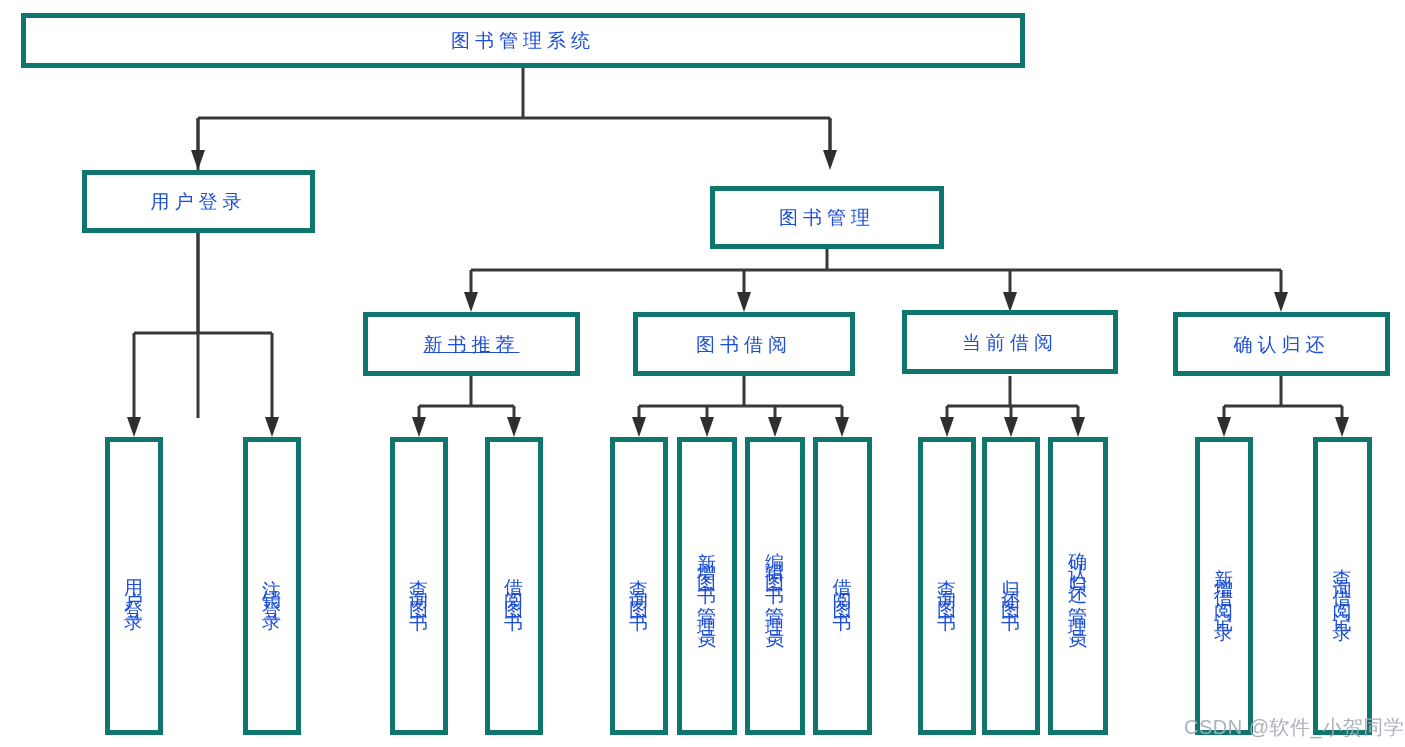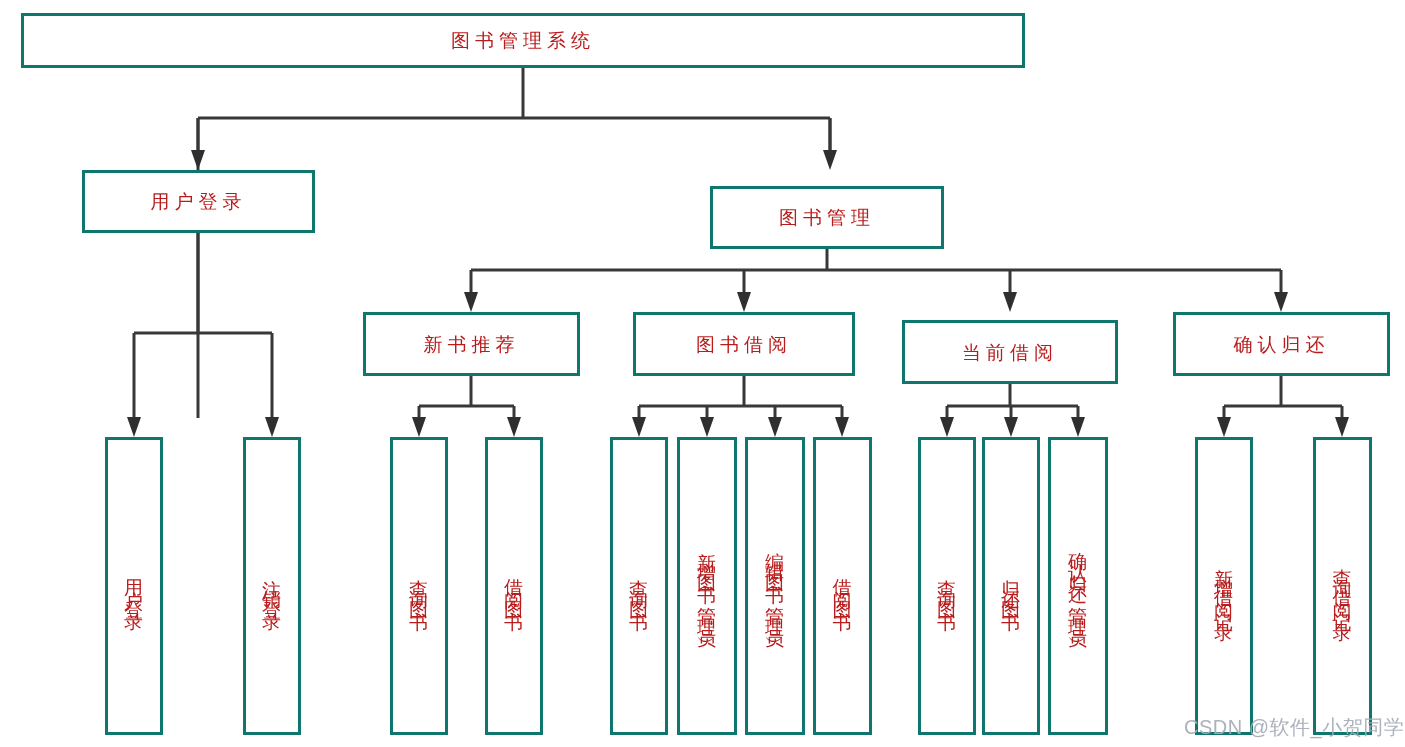--- a/index.html
+++ b/index.html
@@ -22,25 +22,25 @@
     fill: none;
   }
   .connectors polygon {
     fill: #2f2f2f;
     stroke: none;
   }
   .node {
     position: absolute;
     box-sizing: border-box;
     background: #ffffff;
-    border: 3px solid #0f766e;
+    border: 5px solid #0f766e;
     display: flex;
     align-items: center;
     justify-content: center;
-    color: #b91c1c;
+    color: #1d4ed8;
     text-align: center;
   }
   .box-h {
     font-size: 19px;
     letter-spacing: 5px;
     line-height: 1;
   }
   .box-v {
     writing-mode: vertical-rl;
     text-orientation: mixed;
@@ -106,23 +106,23 @@
       <polygon points="1224,437 1217,417 1231,417"></polygon>
       <polygon points="1342,437 1335,417 1349,417"></polygon>
     </g>
   </svg>
 
   <div class="node box-h" style="left:21px; top:13px; width:1004px; height:55px;">图书管理系统</div>
 
   <div class="node box-h" style="left:82px; top:170px; width:233px; height:63px;">用户登录</div>
   <div class="node box-h" style="left:710px; top:186px; width:234px; height:63px;">图书管理</div>
 
-  <div class="node box-h" style="left:363px; top:312px; width:217px; height:64px;">新书推荐</div>
+  <div class="node box-h" style="left:363px; top:312px; width:217px; height:64px;text-decoration:underline;">新书推荐</div>
   <div class="node box-h" style="left:633px; top:312px; width:222px; height:64px;">图书借阅</div>
-  <div class="node box-h" style="left:902px; top:320px; width:216px; height:64px;">当前借阅</div>
+  <div class="node box-h" style="left:902px; top:310px; width:216px; height:64px;">当前借阅</div>
   <div class="node box-h" style="left:1173px; top:312px; width:217px; height:64px;">确认归还</div>
 
   <div class="node box-v" style="left:105px; top:437px; width:58px; height:298px;">用户登录</div>
   <div class="node box-v" style="left:243px; top:437px; width:58px; height:298px;">注销登录</div>
 
   <div class="node box-v" style="left:390px; top:437px; width:58px; height:298px;">查询图书</div>
   <div class="node box-v" style="left:485px; top:437px; width:58px; height:298px;">借阅图书</div>
 
   <div class="node box-v" style="left:610px; top:437px; width:58px; height:298px;">查询图书</div>
   <div class="node box-v" style="left:677px; top:437px; width:60px; height:298px;">新增图书（管理员）</div>

